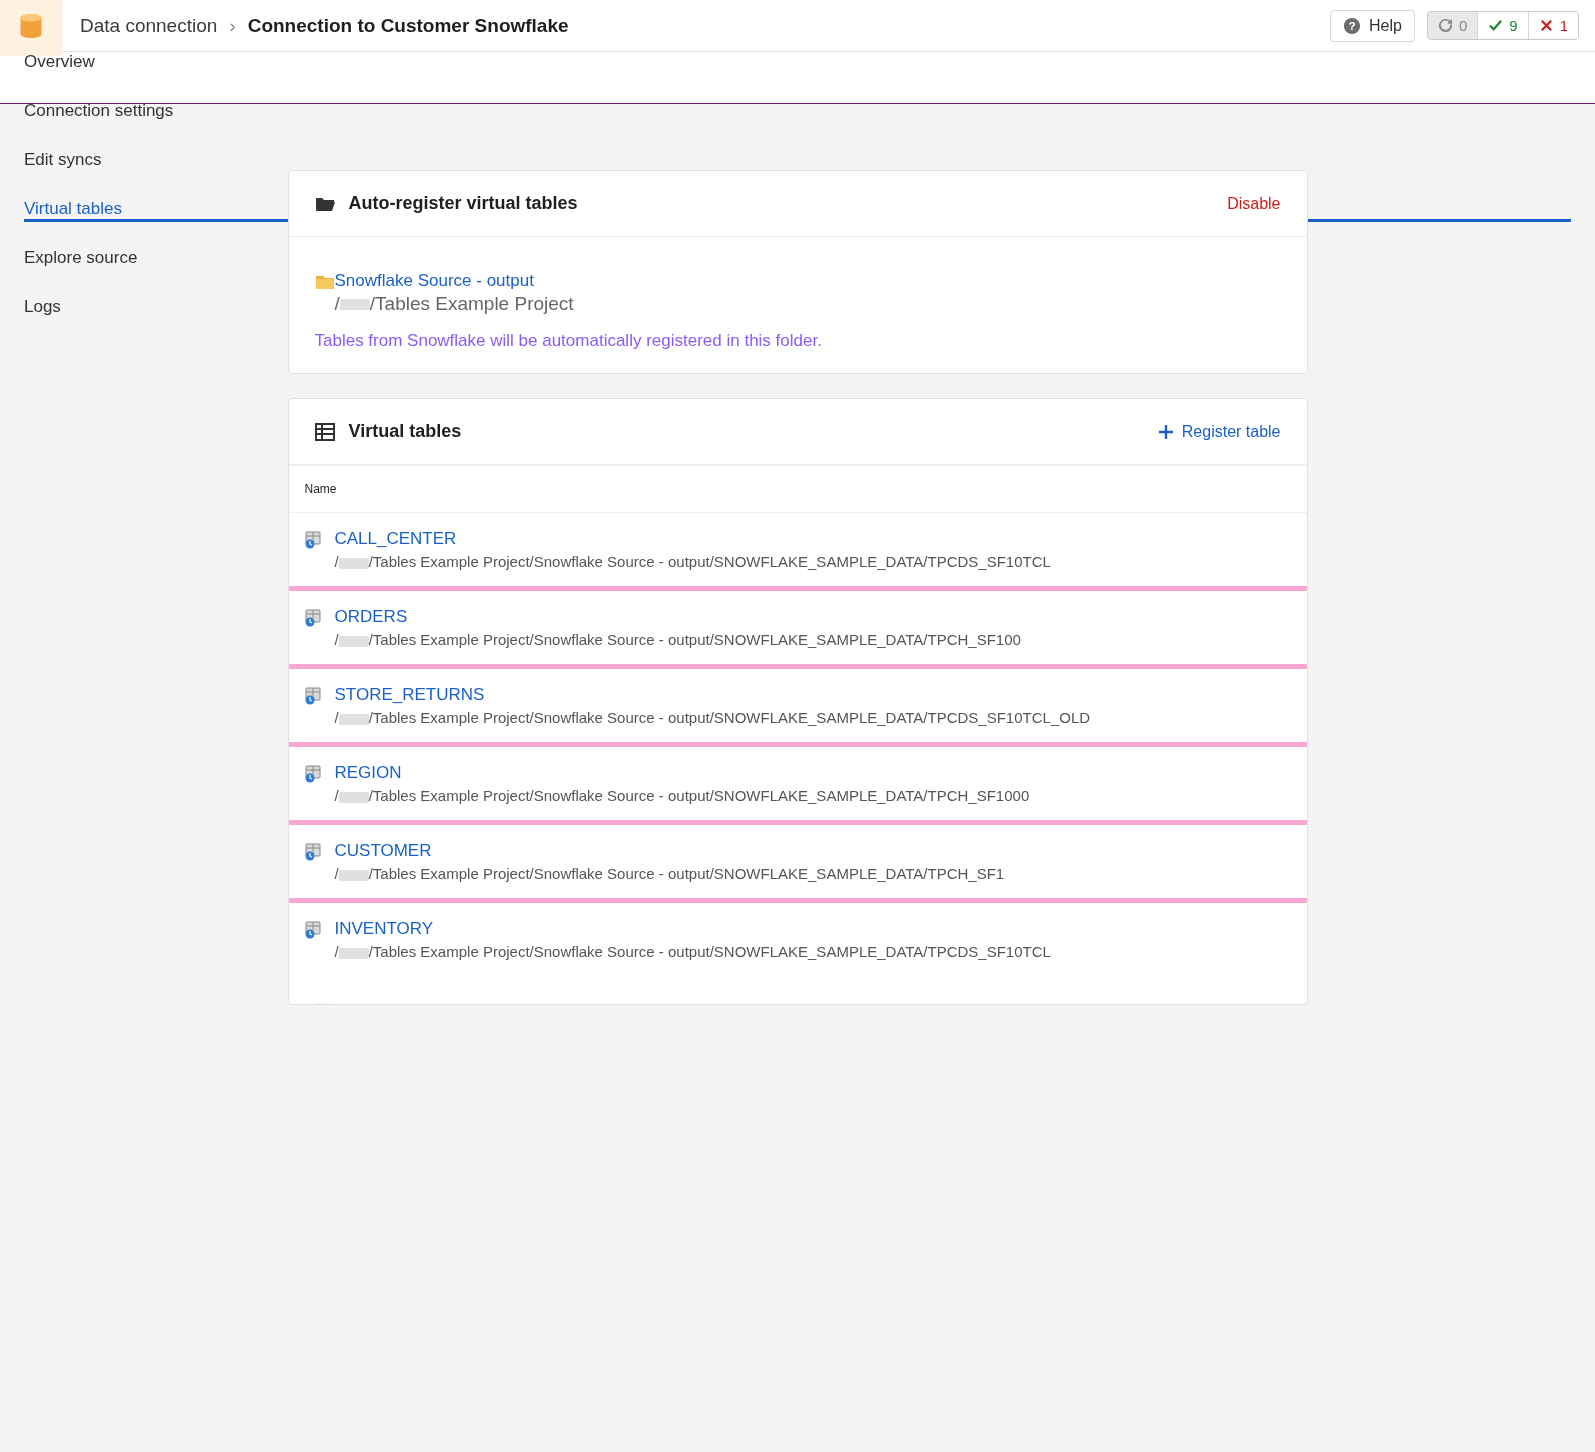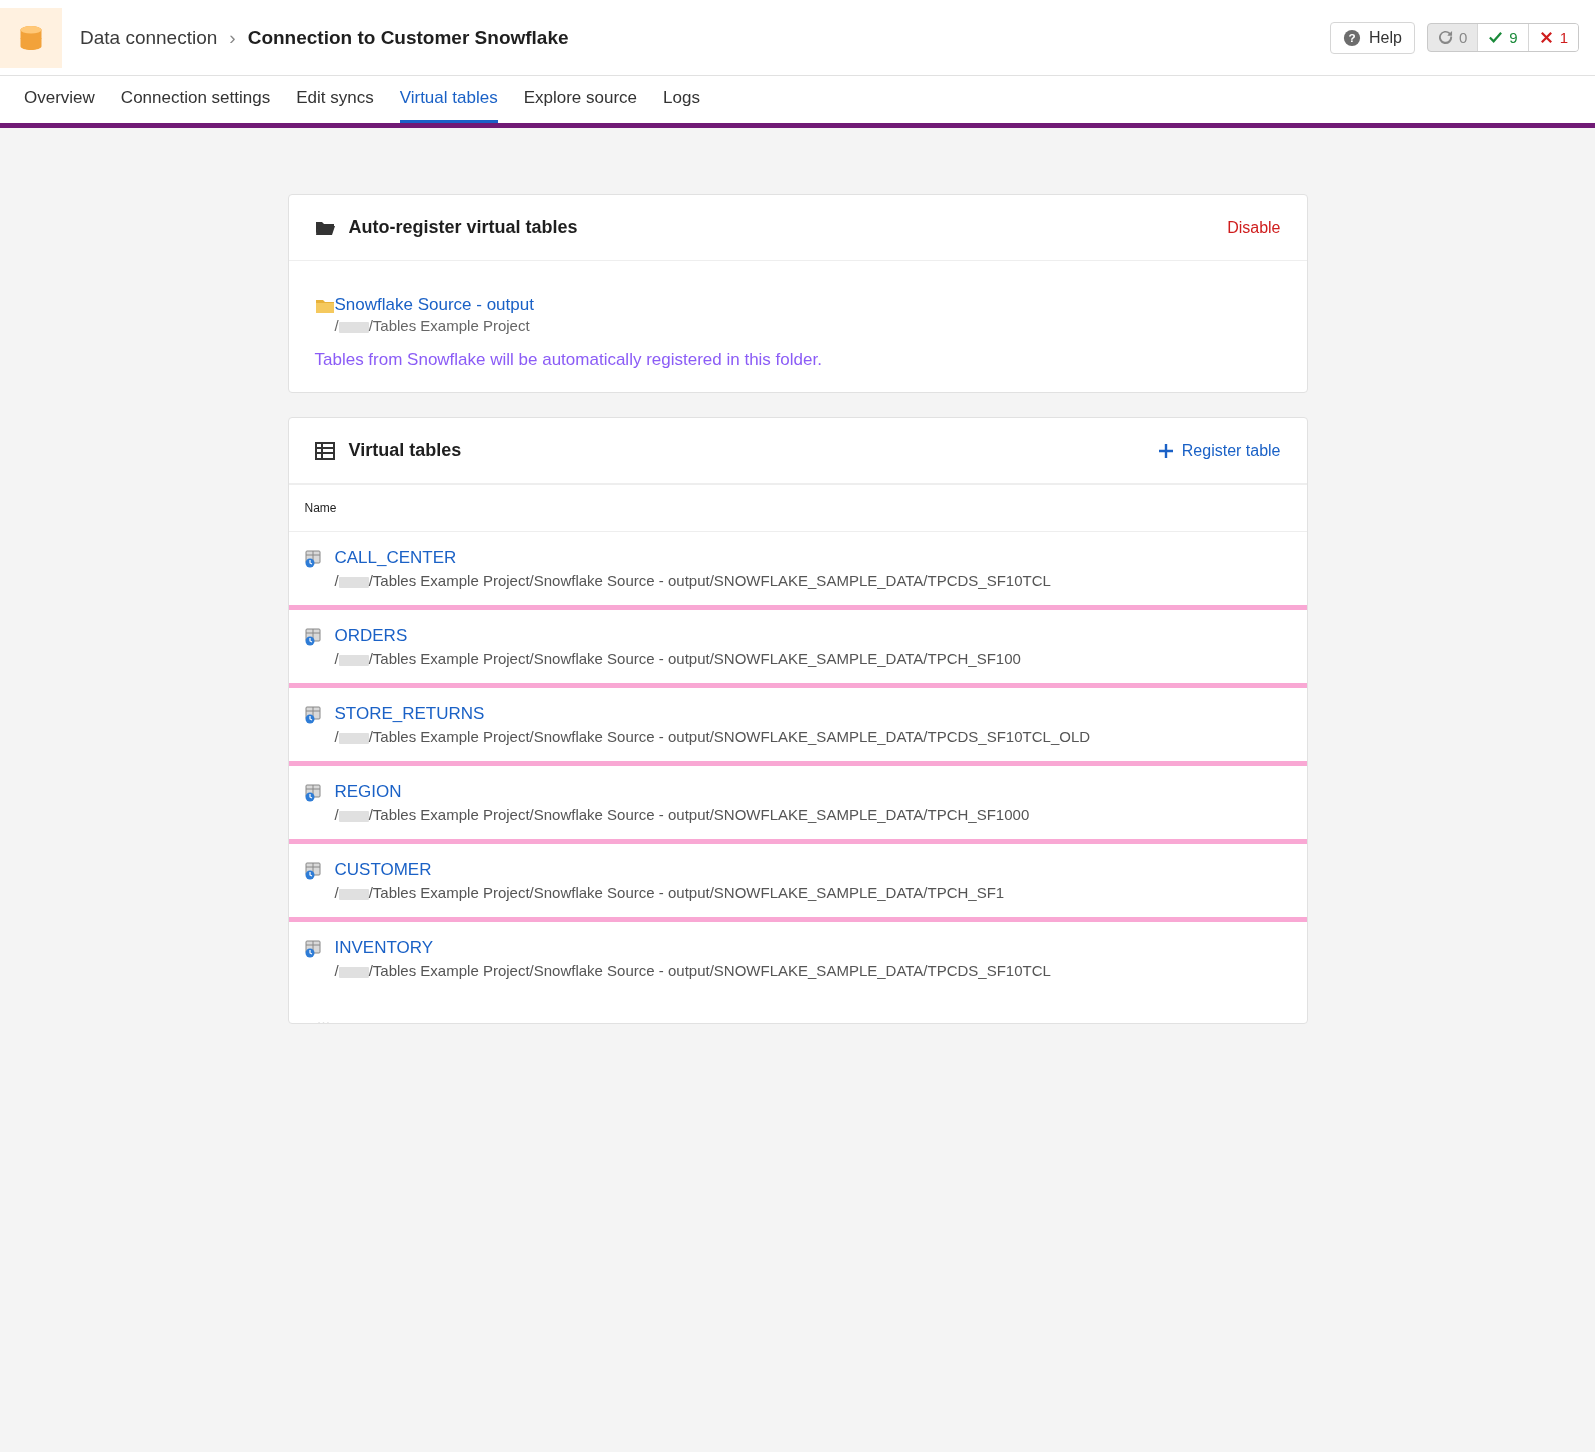--- a/index.html
+++ b/index.html
@@ -7,21 +7,21 @@
       font-family: -apple-system, BlinkMacSystemFont, "Segoe UI", Helvetica, Arial, sans-serif;
       background: #f4f4f4;
       color: #1f1f1f;
       font-size: 14px;
     }
     .header {
       background: #fff;
       border-bottom: 1px solid #e1e1e1;
       display: flex;
       align-items: center;
-      height: 76px;
+      height: 52px;
       padding-right: 16px;
     }
     .db-icon-box {
       width: 62px;
       height: 60px;
       background: #fff1e0;
       display: flex;
       align-items: center;
       justify-content: center;
       flex-shrink: 0;
@@ -53,26 +53,27 @@
       display: flex; align-items: center; gap: 6px;
       padding: 5px 10px; font-size: 15px; cursor: pointer;
     }
     .pill.sync { color: #888; }
     .pill.ok { color: #1a8a3a; background: #fff; border-left: 1px solid #d6d6d6; }
     .pill.err { color: #cf1d1d; background: #fff; border-left: 1px solid #d6d6d6; }
     .pill svg { width: 15px; height: 15px; }
 
     .tabs {
       background: #fff;
-      border-bottom: 5px solid #701a75;
+      border-bottom: 1px solid #701a75;
       display: flex;
       padding: 0 24px;
       gap: 26px;
       height: 52px;
       align-items: stretch;
+      flex-direction: column;
     }
     .tab {
       display: flex; align-items: center;
       font-size: 17px; color: #333;
       border-bottom: 3px solid transparent;
       cursor: pointer;
     }
     .tab.active { color: #1a61c6; border-bottom-color: #1a61c6; }
 
     .content { padding: 66px 0 40px; display: flex; justify-content: center; }
@@ -90,21 +91,21 @@
     .card-header h2 { font-size: 18px; font-weight: 700; }
     .card-header .action { font-size: 16px; cursor: pointer; display: flex; align-items: center; gap: 8px; }
     .action.disable { color: #cf1d1d; }
     .action.register { color: #1a61c6; }
     .action.register svg { width: 16px; height: 16px; }
 
     .card-body { padding: 22px 26px; }
     .folder-row { display: flex; align-items: flex-start; gap: 0; margin-top: 12px; }
     .folder-row svg { width: 20px; height: 18px; flex-shrink: 0; margin-top: 2px; }
     .folder-link { color: #1a61c6; font-size: 17px; cursor: pointer; }
-    .folder-path { color: #666; font-size: 15px; margin-top: 2px; }
+    .folder-path { color: #666; font-size: 19px; margin-top: 2px; }
     .folder-path .redact {
       display: inline-block; width: 30px; height: 11px; background: #e0e0e0;
       vertical-align: middle; border-radius: 1px;
     }
     .desc { margin-top: 16px; font-size: 17px; color: #8b5cf6; }
 
     .list-header {
       padding: 16px 16px; border-top: 1px solid #eee; border-bottom: 1px solid #eee;
       font-weight: 400; font-size: 12px;
     }

